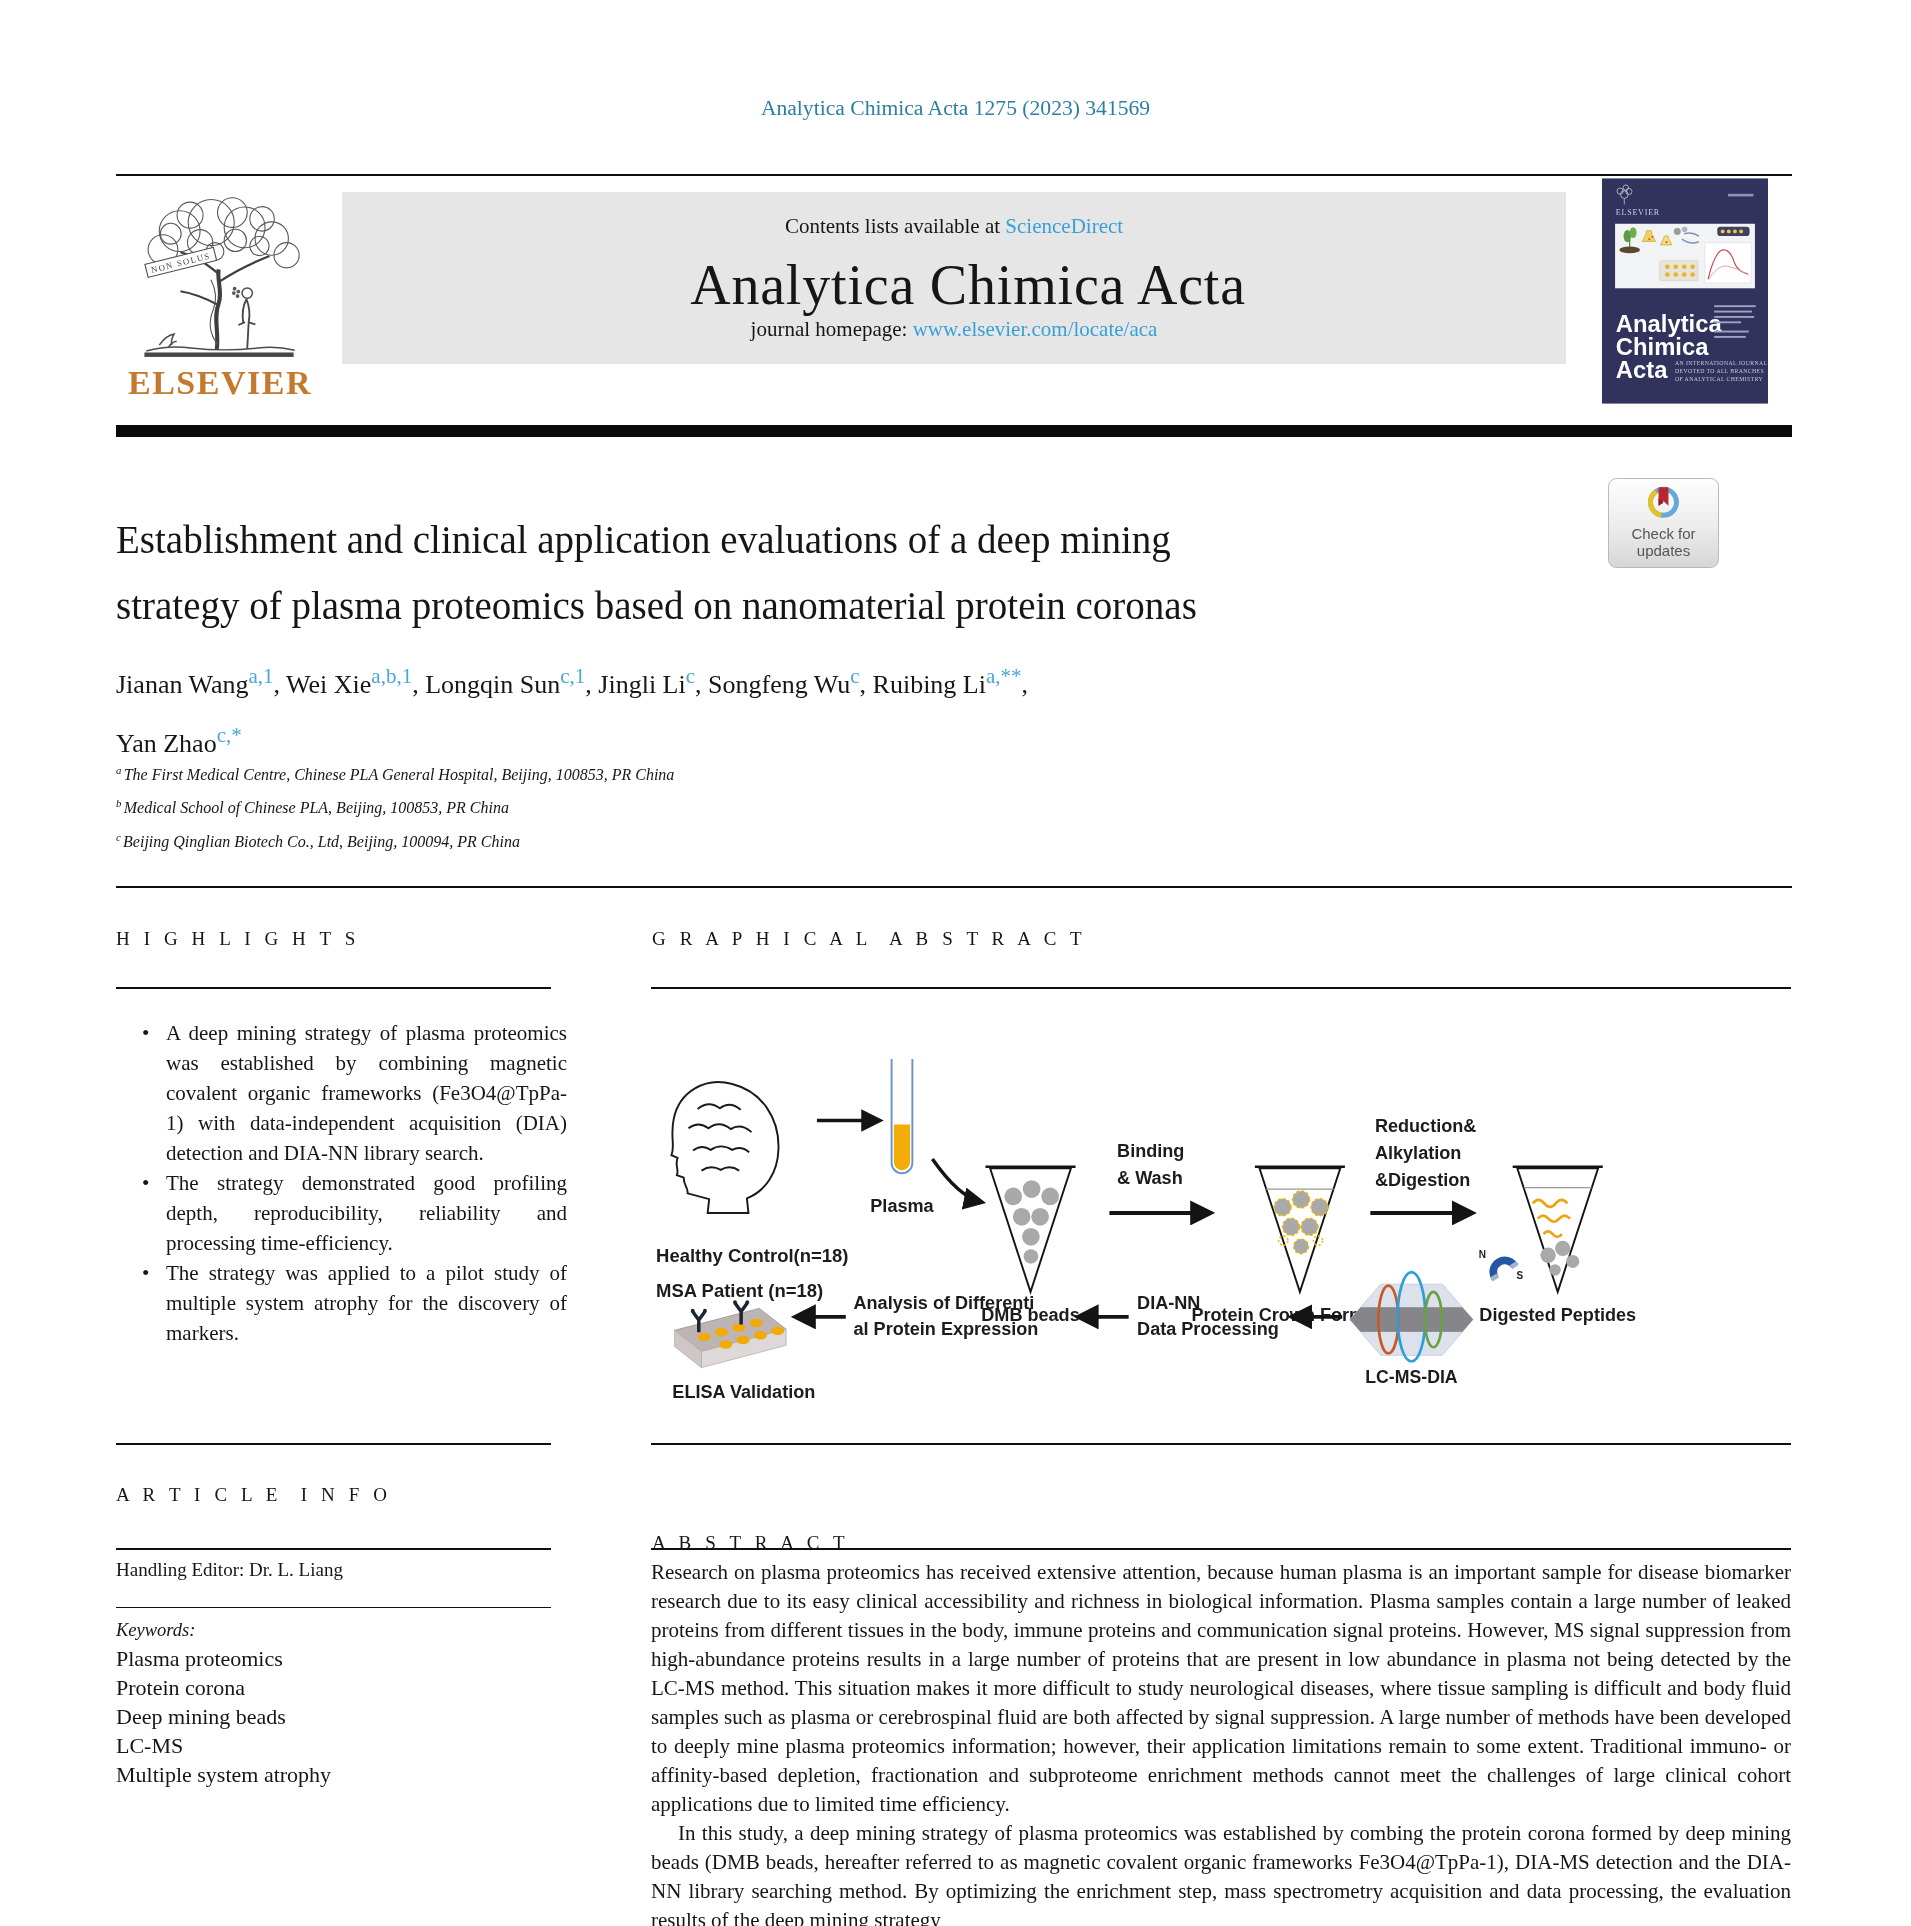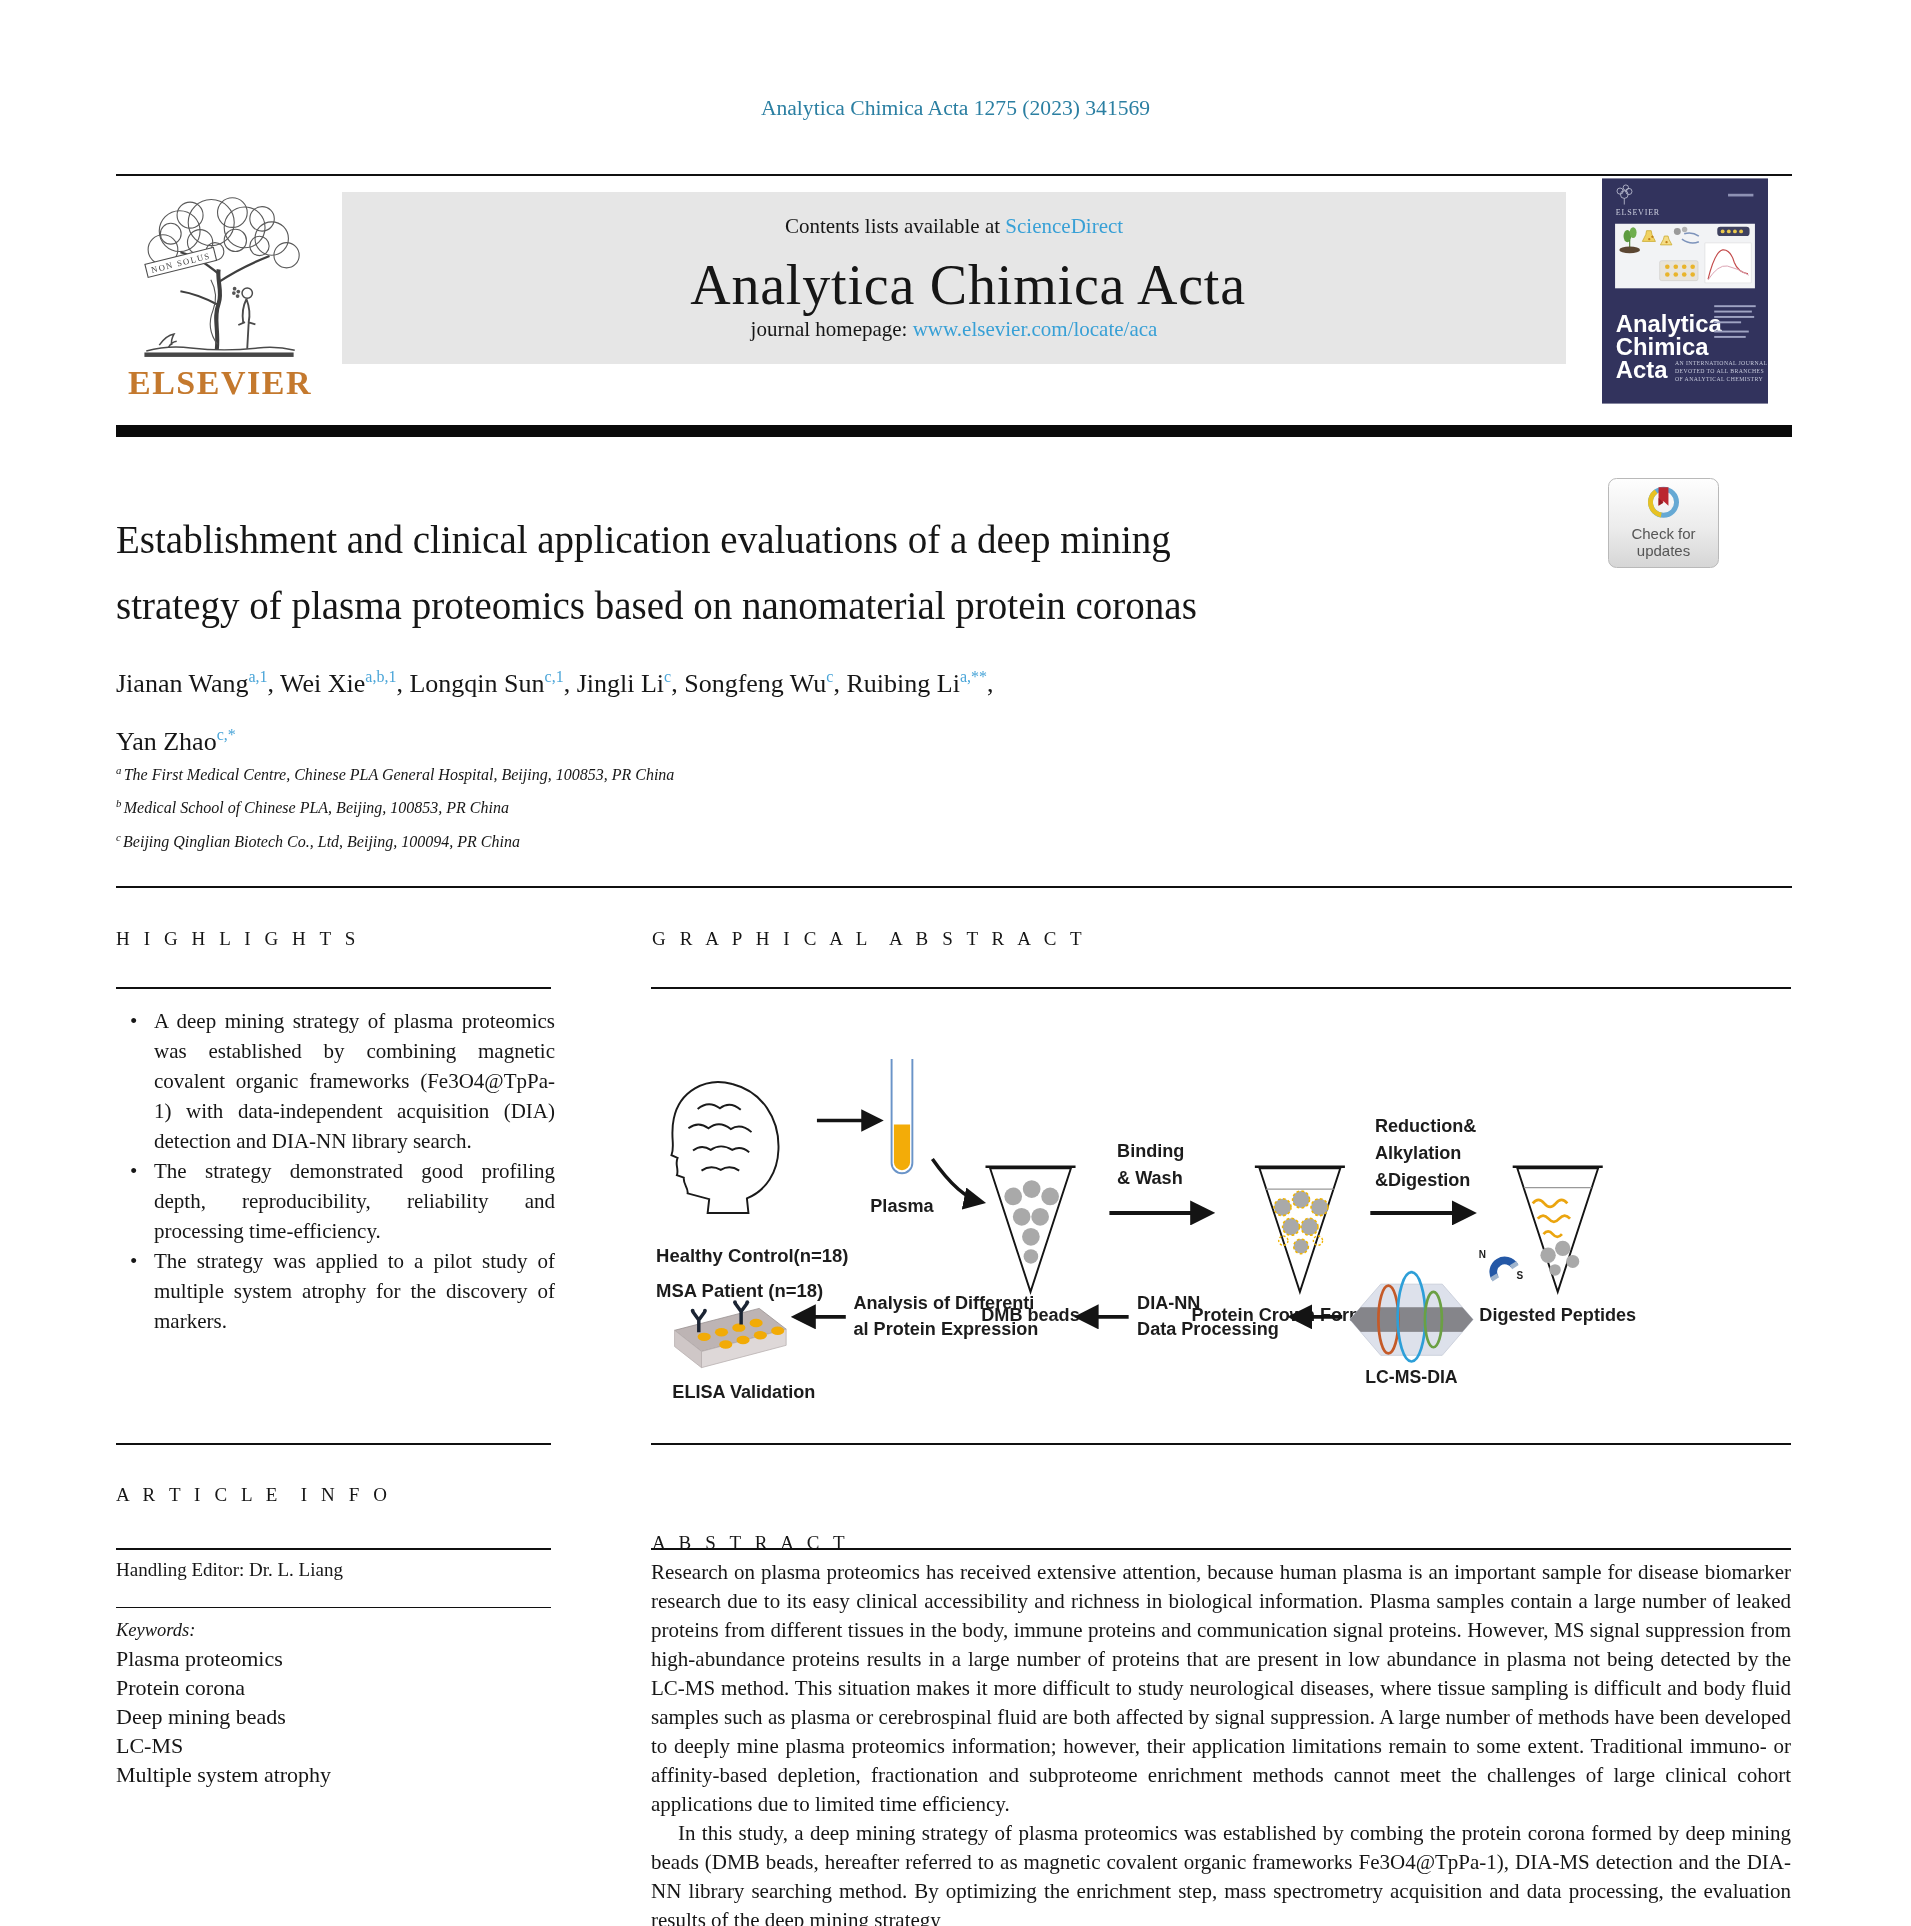--- a/index.html
+++ b/index.html
@@ -34,33 +34,33 @@
   .badge { position:absolute; left:1608px; top:478px; width:111px; height:90px;
            border:1.2px solid #b9b9b9; border-radius:8.5px; text-align:center;
            background:linear-gradient(180deg,#fefefe 0%,#ececec 55%,#d6d6d6 100%); }
   .badge svg { margin-top:3.9px; }
   .badge-text { font-family:"Liberation Sans","DejaVu Sans",sans-serif; font-size:15px; line-height:17.3px; color:#555; }
 
   
   .title { position:absolute; left:116px; top:507px; width:1579px; margin:0;
            font-size:39px; line-height:66px; font-weight:400; }
   .authors { position:absolute; left:116px; top:651px; width:1656px; font-size:26px; line-height:51px; }
-  .authors sup.asup { font-size:16px; color:#4aa5d8; }
+  .authors sup.asup { font-size:21px; color:#4aa5d8; }
   .affils { position:absolute; left:116px; top:756px; font-size:16px; font-style:italic; line-height:28px; }
   .affils sup { font-size:10.8px; margin-right:2.3px; }
 
   #rule-mid { left:116px; top:886px; width:1676px; height:1.9px; }
 
   .sec-head { position:absolute; font-size:19px; letter-spacing:4.6px; white-space:pre; }
   #hl-head { left:116px; top:928px; }
   #ga-head { left:652px; top:928px; }
   #hl-rule { left:116px; top:987px; width:435px; height:1.9px; }
   #ga-rule { left:651px; top:987px; width:1140px; height:1.9px; }
 
-  .hl-list { position:absolute; left:116px; top:1002px; width:435px; margin:4px; padding:0;
+  .hl-list { position:absolute; left:116px; top:1002px; width:435px; margin:16px; padding:0;
              list-style:none; font-size:21px; line-height:30px; text-align:justify; }
   .hl-list li { padding-left:34px; position:relative; }
   .hl-list li::before { content:"\2022"; position:absolute; left:10px; top:0; }
 
   .ga { position:absolute; left:651px; top:1009px; }
   .ga text { font-family:"Liberation Sans","DejaVu Sans",sans-serif; font-weight:bold; fill:#1c1c1c; }
 
   #ai-rule1 { left:116px; top:1443px; width:435px; height:1.9px; }
   #ab-rule1 { left:651px; top:1443px; width:1140px; height:1.9px; }
   #ai-head { left:116px; top:1484px; }

